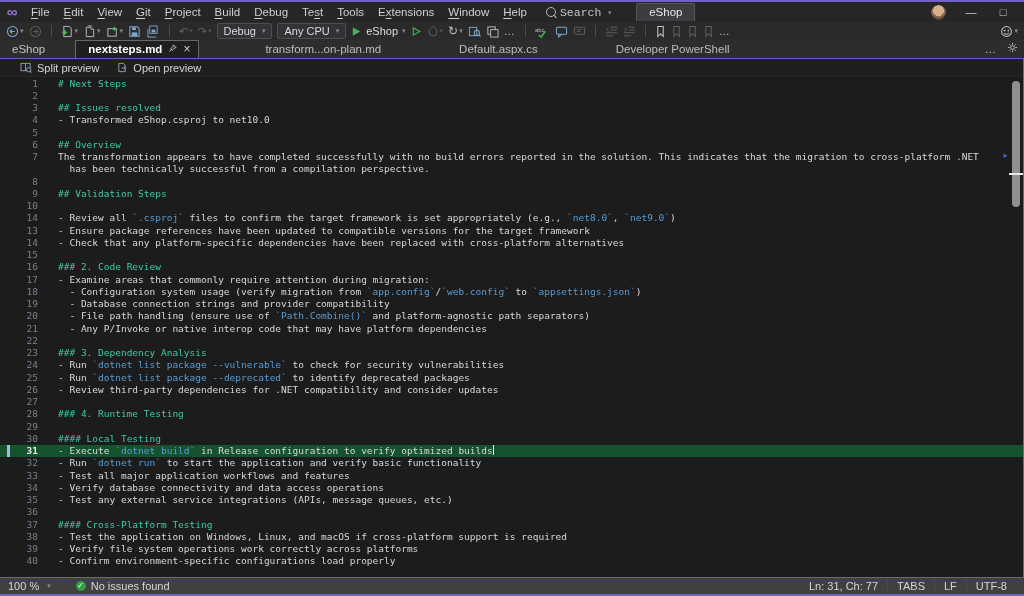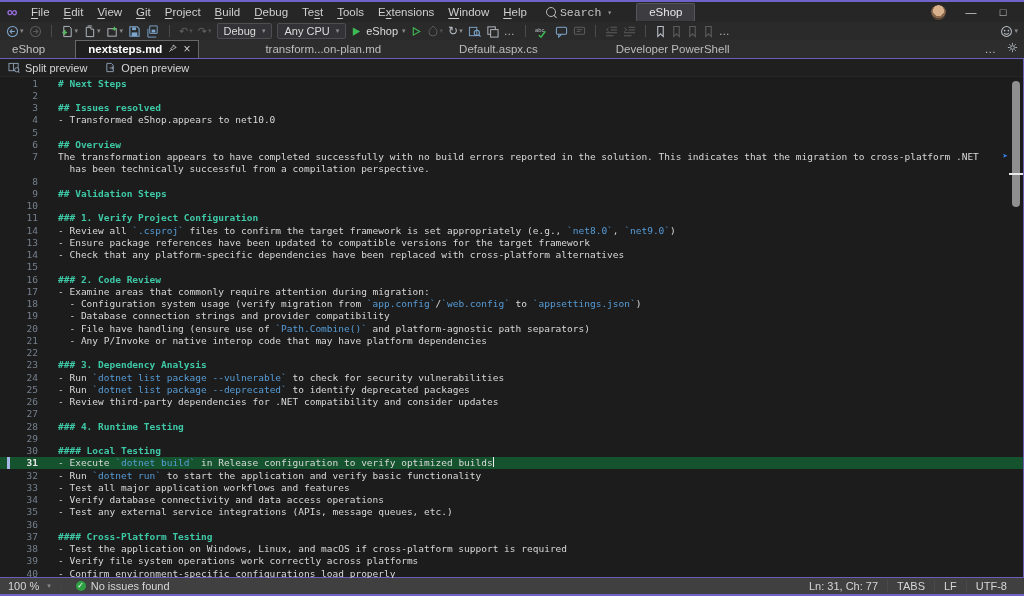--- a/index.html
+++ b/index.html
@@ -38,33 +38,33 @@
   .tab{padding:2px 12px 3px;height:13px;display:flex;align-items:center;gap:6px;}
   .tab.plain{color:#c2c2c2;padding-right:30px;}
   .tab.active{background:#1f1f20;border:1px solid #686868;border-bottom:none;color:#ffffff;font-weight:bold;
               padding:1px 8px 3px 12px;}
   .tab.inactive{color:#bdbdbd;margin-left:14px;}
   .tab .x{color:#cfcfcf;font-weight:normal;font-size:12px;line-height:10px;}
   .strip-right{position:absolute;right:6px;top:2px;display:flex;gap:10px;align-items:center;color:#b9bfc6;}
   
   .egroup{height:520px;border:1px solid #6a5fb8;border-left:none;border-right:none;box-sizing:border-box;position:relative;background:#1c1c1d;}
   .egroup::after{content:"";position:absolute;right:0;top:0;bottom:0;width:1px;background:#6a5fb8;}
-  .previewbar{height:17px;background:#1f1f20;display:flex;align-items:center;gap:18px;padding-left:8px;
+  .previewbar{height:17px;background:#1f1f20;display:flex;align-items:center;gap:18px;padding-left:20px;
               font-size:11px;color:#d6d6d6;border-bottom:1px solid #262626;}
   .pv{display:flex;align-items:center;gap:5px;}
   .pv svg{display:block;}
   
   .editor{position:relative;height:501px;overflow:hidden;font-family:"DejaVu Sans Mono",monospace;font-size:9.5px;}
   .row{display:flex;height:12.26px;align-items:center;white-space:pre;position:relative;}
   .row .num{flex:0 0 44px;text-align:right;padding-right:6px;color:#75808d;box-sizing:border-box;}
   .row .code{margin-left:14px;}
   .row.cur{background:#14532d;}
   .row.cur .num{color:#eaeaea;font-weight:bold;}
   .curbar{position:absolute;left:7px;top:0;bottom:0;width:3px;background:#a9b7e8;}
-  .seg-h{color:#3ec9a6;font-weight:bold;}
+  .seg-h{color:#3ec9a6;font-weight:normal;}
   .seg-t{color:#d8d8d8;}
   .seg-k{color:#569cd6;}
   .caret{display:inline-block;width:1px;height:10px;background:#f0f0f0;vertical-align:-1px;}
   .vscroll{position:absolute;right:4px;top:4px;width:8px;height:126px;background:#8f8f8f;border-radius:4px;}
   .vmark{position:absolute;right:1px;top:96px;width:14px;height:2px;background:#e9e9e9;}
   .margin-glyph{position:absolute;right:16px;top:74px;color:#3b82f6;font-size:9px;}
   
   .statusbar{height:16px;background:#404040;display:flex;align-items:center;font-size:11px;color:#d6d6d6;padding:0 8px;}
   .zoombox{display:flex;align-items:center;gap:8px;padding-right:10px;border-right:1px solid #444;}
   .okmsg{display:flex;align-items:center;gap:5px;margin-left:14px;}
@@ -322,38 +322,37 @@
           </svg>
         <span>Open preview</span>
       </span>
     </div>
 
     <div class="editor">
       <div id="rows-host">
           <div class="row"><span class="num">1</span><span class="code"><span class="seg-h"># Next Steps</span></span></div>
           <div class="row"><span class="num">2</span><span class="code"></span></div>
           <div class="row"><span class="num">3</span><span class="code"><span class="seg-h">## Issues resolved</span></span></div>
-          <div class="row"><span class="num">4</span><span class="code"><span class="seg-t">- Transformed eShop.appears to net10.0</span></span></div>
+          <div class="row"><span class="num">4</span><span class="code"><span class="seg-t">- Transformed eShop.csproj to net10.0</span></span></div>
           <div class="row"><span class="num">5</span><span class="code"></span></div>
           <div class="row"><span class="num">6</span><span class="code"><span class="seg-h">## Overview</span></span></div>
           <div class="row"><span class="num">7</span><span class="code"><span class="seg-t">The transformation appears to have completed successfully with no build errors reported in the solution. This indicates that the migration to cross-platform .NET</span></span></div>
           <div class="row"><span class="num"></span><span class="code"><span class="seg-t">  has been technically successful from a compilation perspective.</span></span></div>
           <div class="row"><span class="num">8</span><span class="code"></span></div>
           <div class="row"><span class="num">9</span><span class="code"><span class="seg-h">## Validation Steps</span></span></div>
           <div class="row"><span class="num">10</span><span class="code"></span></div>
-          <div class="row"><span class="num">11</span><span class="code"><span class="seg-h">### 1. Verify Project Configuration</span></span></div>
           <div class="row"><span class="num">14</span><span class="code"><span class="seg-t">- Review all </span><span class="seg-k">`.csproj`</span><span class="seg-t"> files to confirm the target framework is set appropriately (e.g., </span><span class="seg-k">`net8.0`</span><span class="seg-t">, </span><span class="seg-k">`net9.0`</span><span class="seg-t">)</span></span></div>
           <div class="row"><span class="num">13</span><span class="code"><span class="seg-t">- Ensure package references have been updated to compatible versions for the target framework</span></span></div>
           <div class="row"><span class="num">14</span><span class="code"><span class="seg-t">- Check that any platform-specific dependencies have been replaced with cross-platform alternatives</span></span></div>
           <div class="row"><span class="num">15</span><span class="code"></span></div>
           <div class="row"><span class="num">16</span><span class="code"><span class="seg-h">### 2. Code Review</span></span></div>
           <div class="row"><span class="num">17</span><span class="code"><span class="seg-t">- Examine areas that commonly require attention during migration:</span></span></div>
           <div class="row"><span class="num">18</span><span class="code"><span class="seg-t">  - Configuration system usage (verify migration from </span><span class="seg-k">`app.config`</span><span class="seg-t">/</span><span class="seg-k">`web.config`</span><span class="seg-t"> to </span><span class="seg-k">`appsettings.json`</span><span class="seg-t">)</span></span></div>
           <div class="row"><span class="num">19</span><span class="code"><span class="seg-t">  - Database connection strings and provider compatibility</span></span></div>
-          <div class="row"><span class="num">20</span><span class="code"><span class="seg-t">  - File have handling (ensure use of </span><span class="seg-k">`Path.Combine()`</span><span class="seg-t"> and platform-agnostic path separators)</span></span></div>
+          <div class="row"><span class="num">20</span><span class="code"><span class="seg-t">  - File path handling (ensure use of </span><span class="seg-k">`Path.Combine()`</span><span class="seg-t"> and platform-agnostic path separators)</span></span></div>
           <div class="row"><span class="num">21</span><span class="code"><span class="seg-t">  - Any P/Invoke or native interop code that may have platform dependencies</span></span></div>
           <div class="row"><span class="num">22</span><span class="code"></span></div>
           <div class="row"><span class="num">23</span><span class="code"><span class="seg-h">### 3. Dependency Analysis</span></span></div>
           <div class="row"><span class="num">24</span><span class="code"><span class="seg-t">- Run </span><span class="seg-k">`dotnet list package --vulnerable`</span><span class="seg-t"> to check for security vulnerabilities</span></span></div>
           <div class="row"><span class="num">25</span><span class="code"><span class="seg-t">- Run </span><span class="seg-k">`dotnet list package --deprecated`</span><span class="seg-t"> to identify deprecated packages</span></span></div>
           <div class="row"><span class="num">26</span><span class="code"><span class="seg-t">- Review third-party dependencies for .NET compatibility and consider updates</span></span></div>
           <div class="row"><span class="num">27</span><span class="code"></span></div>
           <div class="row"><span class="num">28</span><span class="code"><span class="seg-h">### 4. Runtime Testing</span></span></div>
           <div class="row"><span class="num">29</span><span class="code"></span></div>
           <div class="row"><span class="num">30</span><span class="code"><span class="seg-h">#### Local Testing</span></span></div>

